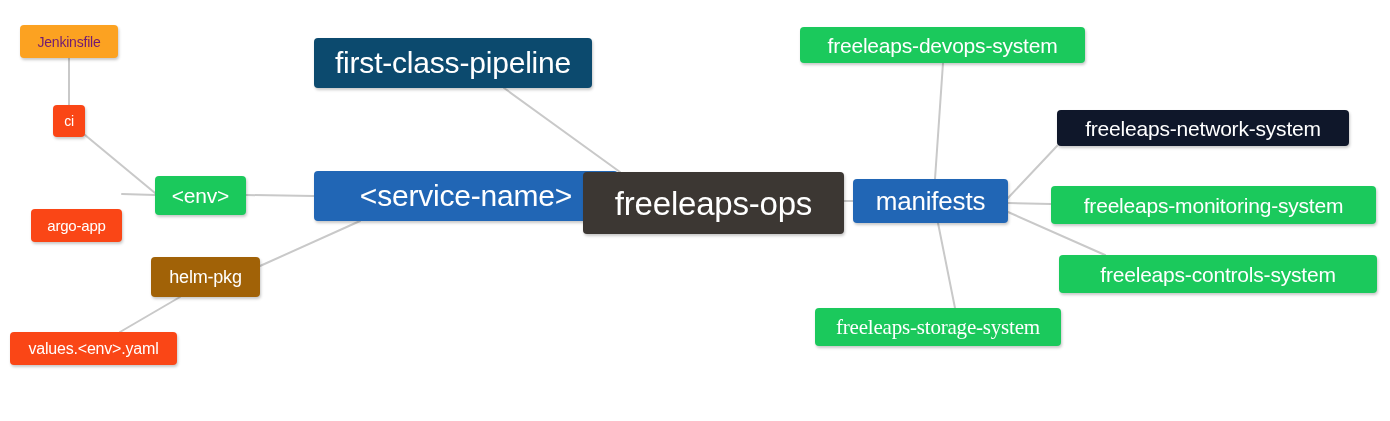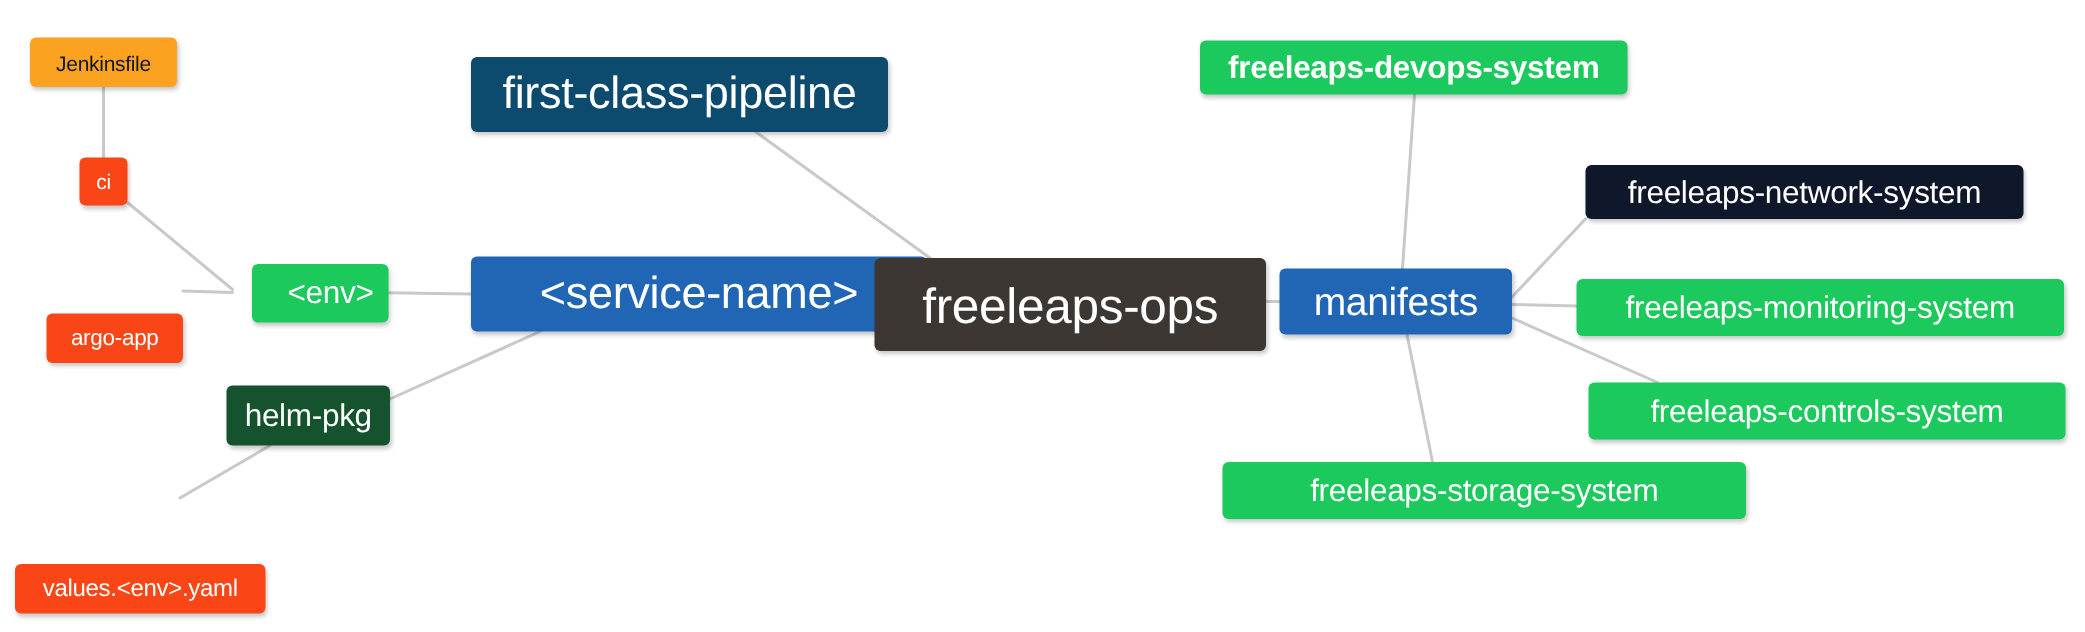--- a/index.html
+++ b/index.html
@@ -59,59 +59,59 @@
       <line x1="504" y1="88" x2="620" y2="172" stroke="#c9c9c9" stroke-width="2" stroke-linecap="round"></line>
       <line x1="571" y1="196" x2="583" y2="197" stroke="#c9c9c9" stroke-width="2" stroke-linecap="round"></line>
       <line x1="844" y1="201" x2="853" y2="201" stroke="#c9c9c9" stroke-width="2" stroke-linecap="round"></line>
       <line x1="935" y1="179" x2="943" y2="63" stroke="#c9c9c9" stroke-width="2" stroke-linecap="round"></line>
       <line x1="1008" y1="198" x2="1057" y2="146" stroke="#c9c9c9" stroke-width="2" stroke-linecap="round"></line>
       <line x1="1008" y1="203" x2="1051" y2="204" stroke="#c9c9c9" stroke-width="2" stroke-linecap="round"></line>
       <line x1="1008" y1="212" x2="1105" y2="255" stroke="#c9c9c9" stroke-width="2" stroke-linecap="round"></line>
       <line x1="938" y1="223" x2="955" y2="308" stroke="#c9c9c9" stroke-width="2" stroke-linecap="round"></line>
     </svg>
   <div id="node-layer">
-      <div class="node" style="left: 20px; top: 25px; width: 98px; height: 33px; background: rgb(252, 162, 33); font-size: 14px; color: #0f172a;">
+      <div class="node" style="left: 20px; top: 25px; width: 98px; height: 33px; background: rgb(252, 162, 33); font-size: 14px; color: #701a75;">
         <span class="node-label">Jenkinsfile</span>
       </div>
       <div class="node" style="left: 53px; top: 105px; width: 32px; height: 32px; background: rgb(250, 70, 22); font-size: 14px; color: rgb(255, 255, 255);">
         <span class="node-label">ci</span>
       </div>
       <div class="node" style="left: 31px; top: 177px; width: 91px; height: 33px; background: rgb(250, 70, 22); font-size: 15px; color: rgb(255, 255, 255); margin-top: 32px;">
         <span class="node-label">argo-app</span>
       </div>
-      <div class="node" style="left: 168px; top: 176px; width: 91px; height: 39px; background: rgb(27, 201, 92); font-size: 21px; color: rgb(255, 255, 255); justify-content: flex-end;">
+      <div class="node" style="left: 155px; top: 176px; width: 91px; height: 39px; background: rgb(27, 201, 92); font-size: 21px; color: rgb(255, 255, 255);">
         <span class="node-label">&lt;env&gt;</span>
       </div>
-      <div class="node" style="left: 151px; top: 257px; width: 109px; height: 40px; background: #14532d; font-size: 21px; color: rgb(255, 255, 255);">
+      <div class="node" style="left: 151px; top: 257px; width: 109px; height: 40px; background: #a16207; font-size: 18px; color: rgb(255, 255, 255);">
         <span class="node-label">helm-pkg</span>
       </div>
-      <div class="node" style="left: 10px; top: 332px; width: 167px; height: 33px; background: rgb(250, 70, 22); font-size: 16px; color: rgb(255, 255, 255); margin-top: 44px;">
+      <div class="node" style="left: 10px; top: 332px; width: 167px; height: 33px; background: rgb(250, 70, 22); font-size: 16px; color: rgb(255, 255, 255);">
         <span class="node-label">values.&lt;env&gt;.yaml</span>
       </div>
       <div class="node" style="left: 314px; top: 38px; width: 278px; height: 50px; background: #0c4a6e; font-size: 30px; color: rgb(255, 255, 255);">
         <span class="node-label">first-class-pipeline</span>
       </div>
       <div class="node" style="left: 314px; top: 171px; width: 304px; height: 50px; background: rgb(33, 102, 181); font-size: 30px; color: rgb(255, 255, 255);">
         <span class="node-label">&lt;service-name&gt;</span>
       </div>
       <div class="node" style="left: 583px; top: 172px; width: 261px; height: 62px; background: rgb(60, 55, 51); font-size: 33px; color: rgb(255, 255, 255);">
         <span class="node-label">freeleaps-ops</span>
       </div>
       <div class="node" style="left: 853px; top: 179px; width: 155px; height: 44px; background: rgb(33, 102, 181); font-size: 26px; color: rgb(255, 255, 255);">
         <span class="node-label">manifests</span>
       </div>
-      <div class="node" style="left: 800px; top: 27px; width: 285px; height: 36px; background: rgb(27, 201, 92); font-size: 21px; color: rgb(255, 255, 255); font-weight: bold;">
+      <div class="node" style="left: 800px; top: 27px; width: 285px; height: 36px; background: rgb(27, 201, 92); font-size: 21px; color: rgb(255, 255, 255);">
         <span class="node-label">freeleaps-devops-system</span>
       </div>
       <div class="node" style="left: 1057px; top: 110px; width: 292px; height: 36px; background: #0f172a; font-size: 21px; color: rgb(255, 255, 255);">
         <span class="node-label">freeleaps-network-system</span>
       </div>
       <div class="node" style="left: 1051px; top: 186px; width: 325px; height: 38px; background: rgb(27, 201, 92); font-size: 21px; color: rgb(255, 255, 255);">
         <span class="node-label">freeleaps-monitoring-system</span>
       </div>
       <div class="node" style="left: 1059px; top: 255px; width: 318px; height: 38px; background: rgb(27, 201, 92); font-size: 21px; color: rgb(255, 255, 255);">
         <span class="node-label">freeleaps-controls-system</span>
       </div>
-      <div class="node" style="left: 815px; top: 308px; width: 349px; height: 38px; background: rgb(27, 201, 92); font-size: 21px; color: rgb(255, 255, 255);">
+      <div class="node" style="left: 815px; top: 308px; width: 246px; height: 38px; background: rgb(27, 201, 92); font-size: 21px; color: rgb(255, 255, 255); font-family: Liberation Serif, serif;">
         <span class="node-label">freeleaps-storage-system</span>
       </div>
     </div>
 </div>
 
 </body></html>

